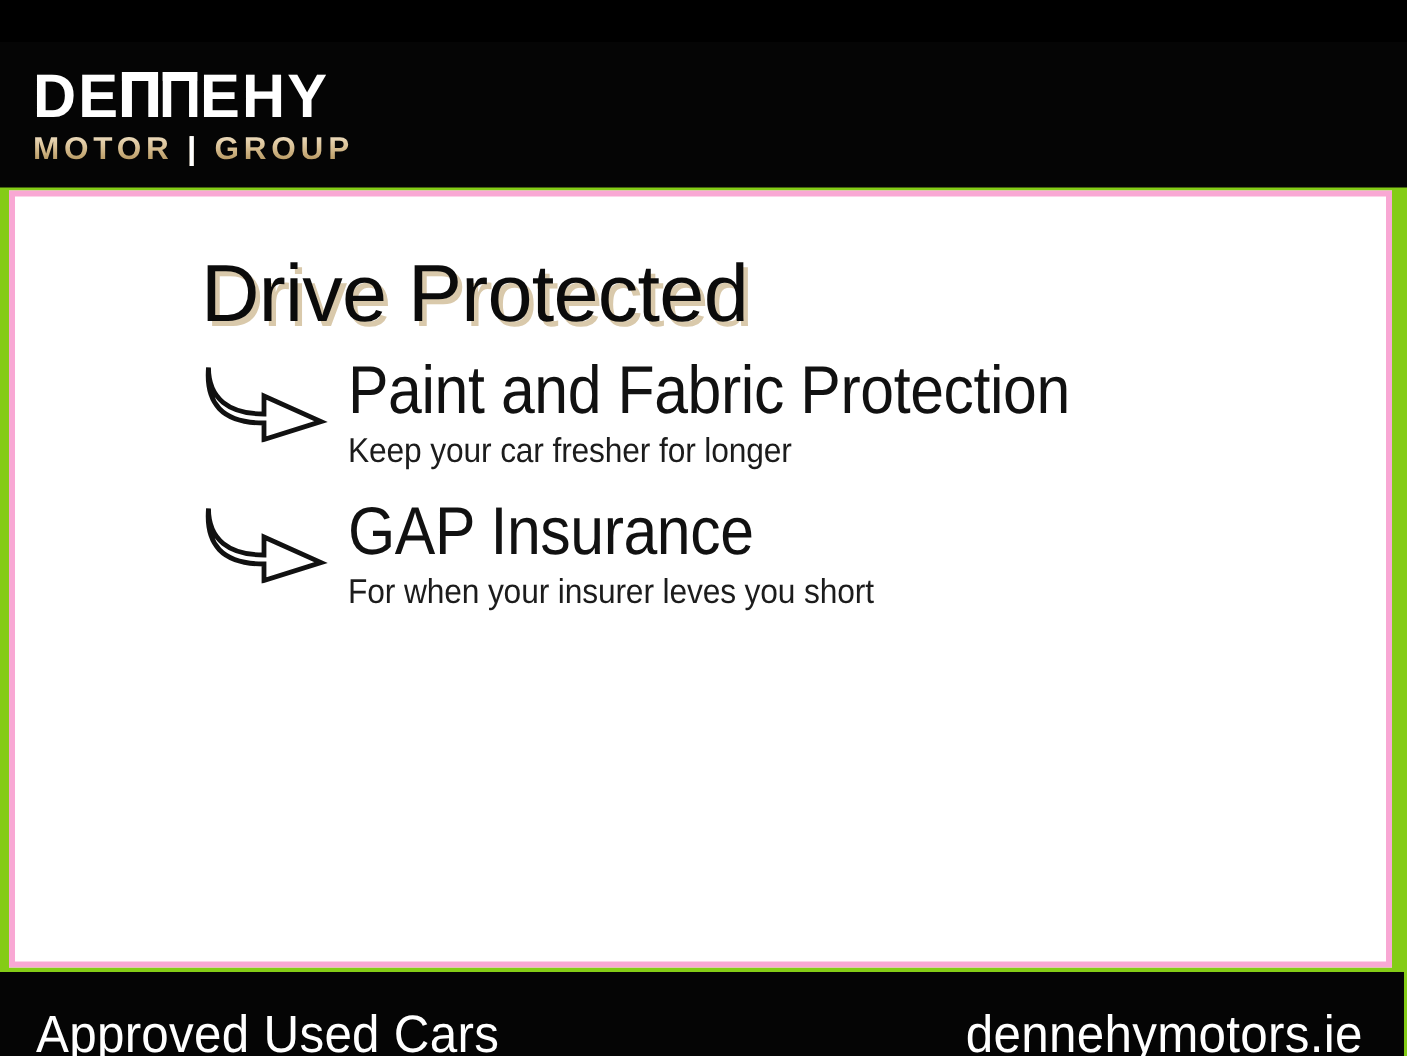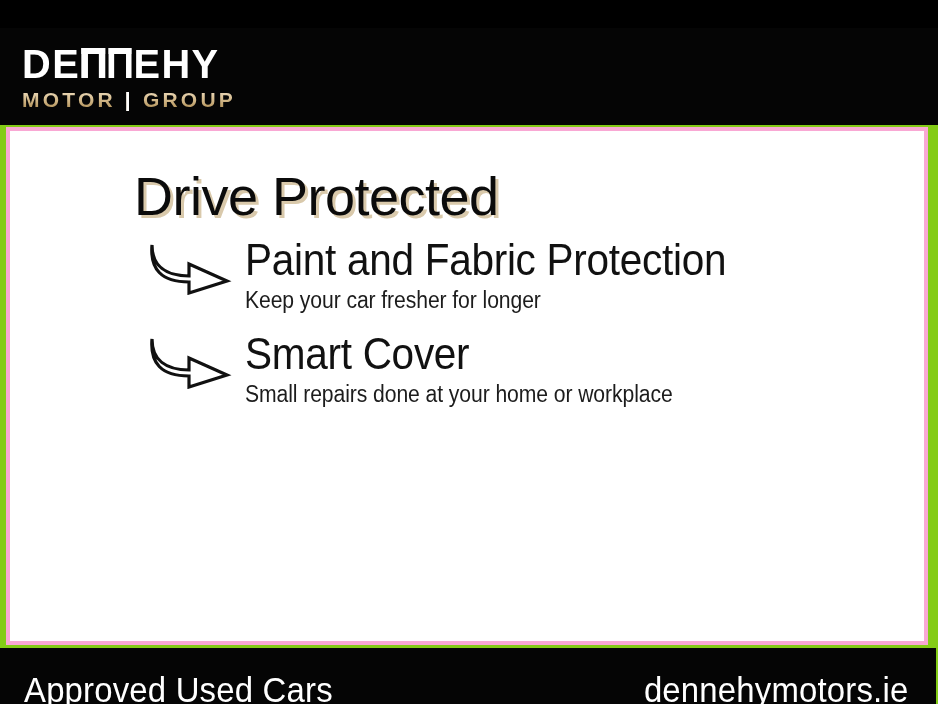--- a/index.html
+++ b/index.html
@@ -120,21 +120,20 @@
     letter-spacing: -0.5px;
     text-shadow: 3px 3px 0 #d9c9ab;
     white-space: nowrap;
   }
 
   .feature-list {
     position: absolute;
     left: 0;
     top: 104px;
     width: 100%;
-    padding-left: 13px;
   }
 
   .feature-row {
     position: relative;
     height: 94px;
   }
 
   .feature-arrow {
     position: absolute;
     left: 126px;
@@ -242,32 +241,32 @@
           <svg viewBox="0 0 84 52" xmlns="http://www.w3.org/2000/svg">
             <path d="M3 2 C 3 23, 17 33, 40 33 L 40 21 L 78 38 L 40 50 L 40 39 C 12 39, 1 26, 3 2 Z" fill="#ffffff" stroke="#111111" stroke-width="3.2" stroke-linejoin="miter"></path>
           </svg>
         </span>
         <div class="feature-text">
           <div class="feature-title">Paint and Fabric Protection</div>
           <div class="feature-sub">Keep your car fresher for longer</div>
         </div>
       </div>
 
-
       <div class="feature-row">
         <span class="feature-arrow">
           <svg viewBox="0 0 84 52" xmlns="http://www.w3.org/2000/svg">
             <path d="M3 2 C 3 23, 17 33, 40 33 L 40 21 L 78 38 L 40 50 L 40 39 C 12 39, 1 26, 3 2 Z" fill="#ffffff" stroke="#111111" stroke-width="3.2" stroke-linejoin="miter"></path>
           </svg>
         </span>
         <div class="feature-text">
-          <div class="feature-title">Smart Cover</div>
-          <div class="feature-sub">Small repairs done at your home or workplace</div>
+          <div class="feature-title">GAP Insurance</div>
+          <div class="feature-sub">For when your insurer leves you short</div>
         </div>
       </div>
+
 
 
     </div>
   </div>
 
   <div class="footer-band">
     <span class="footer-left">Approved Used Cars</span>
     <span class="footer-right">dennehymotors.ie</span>
   </div>
 

